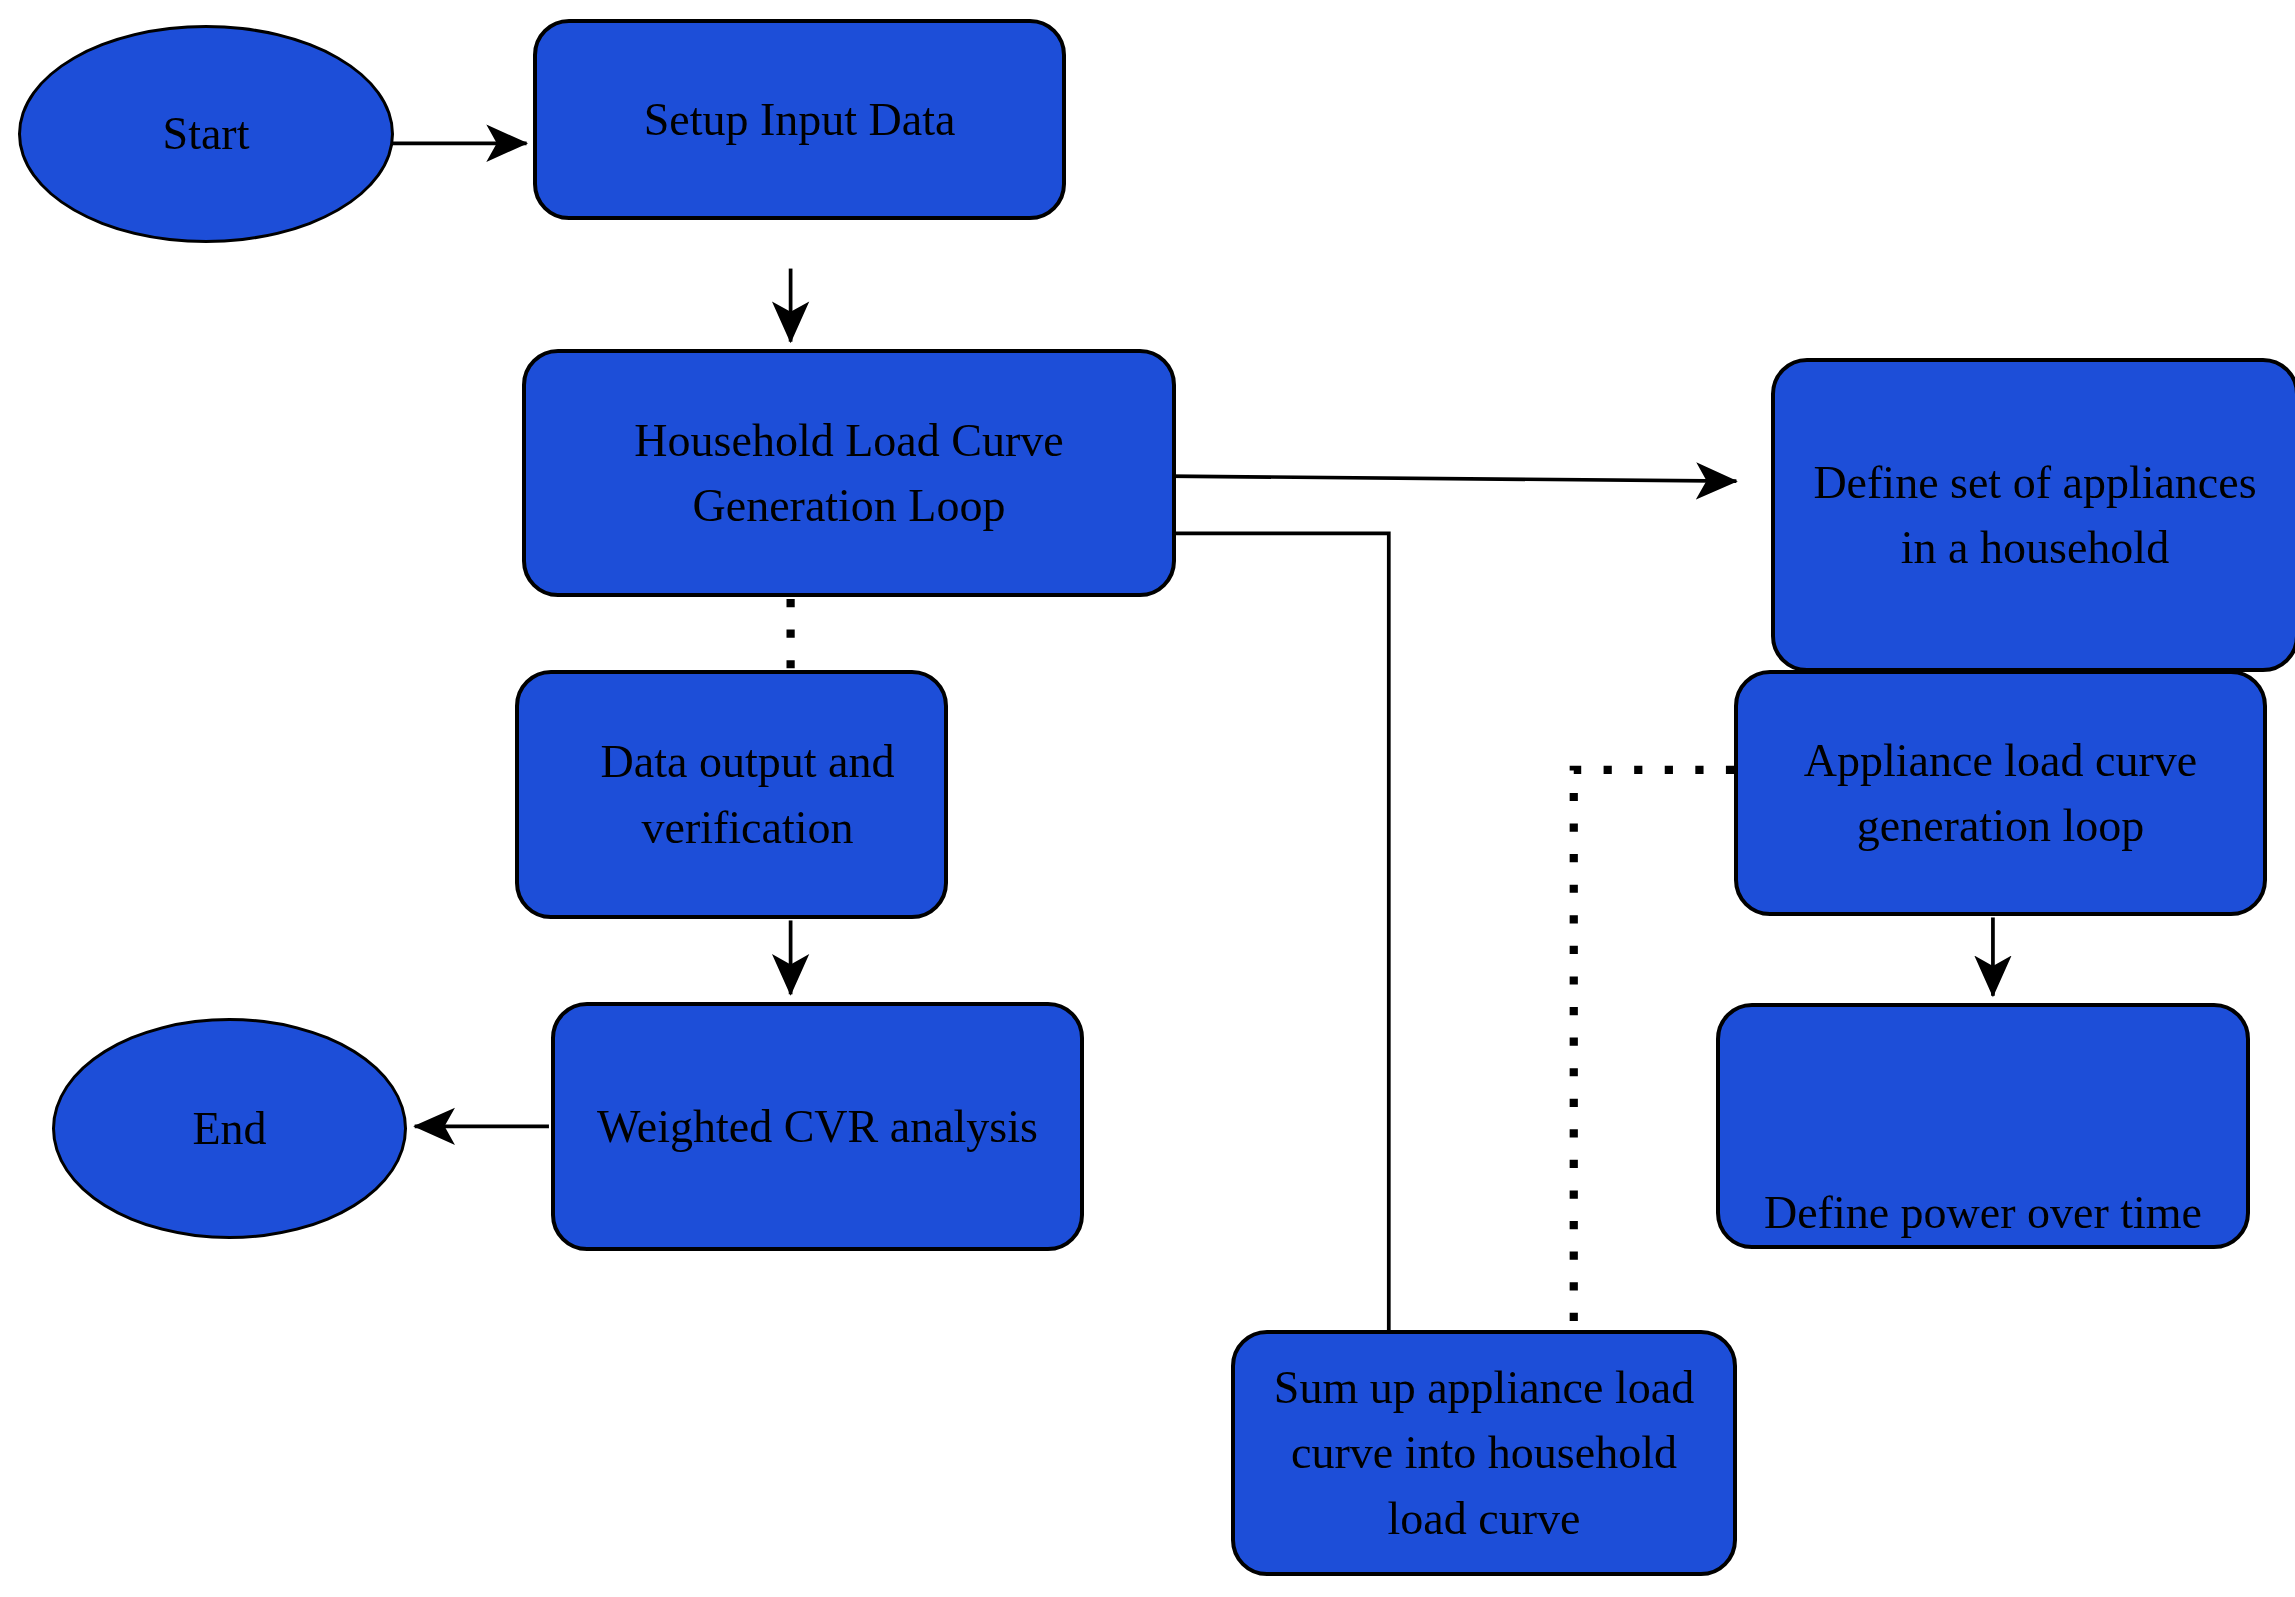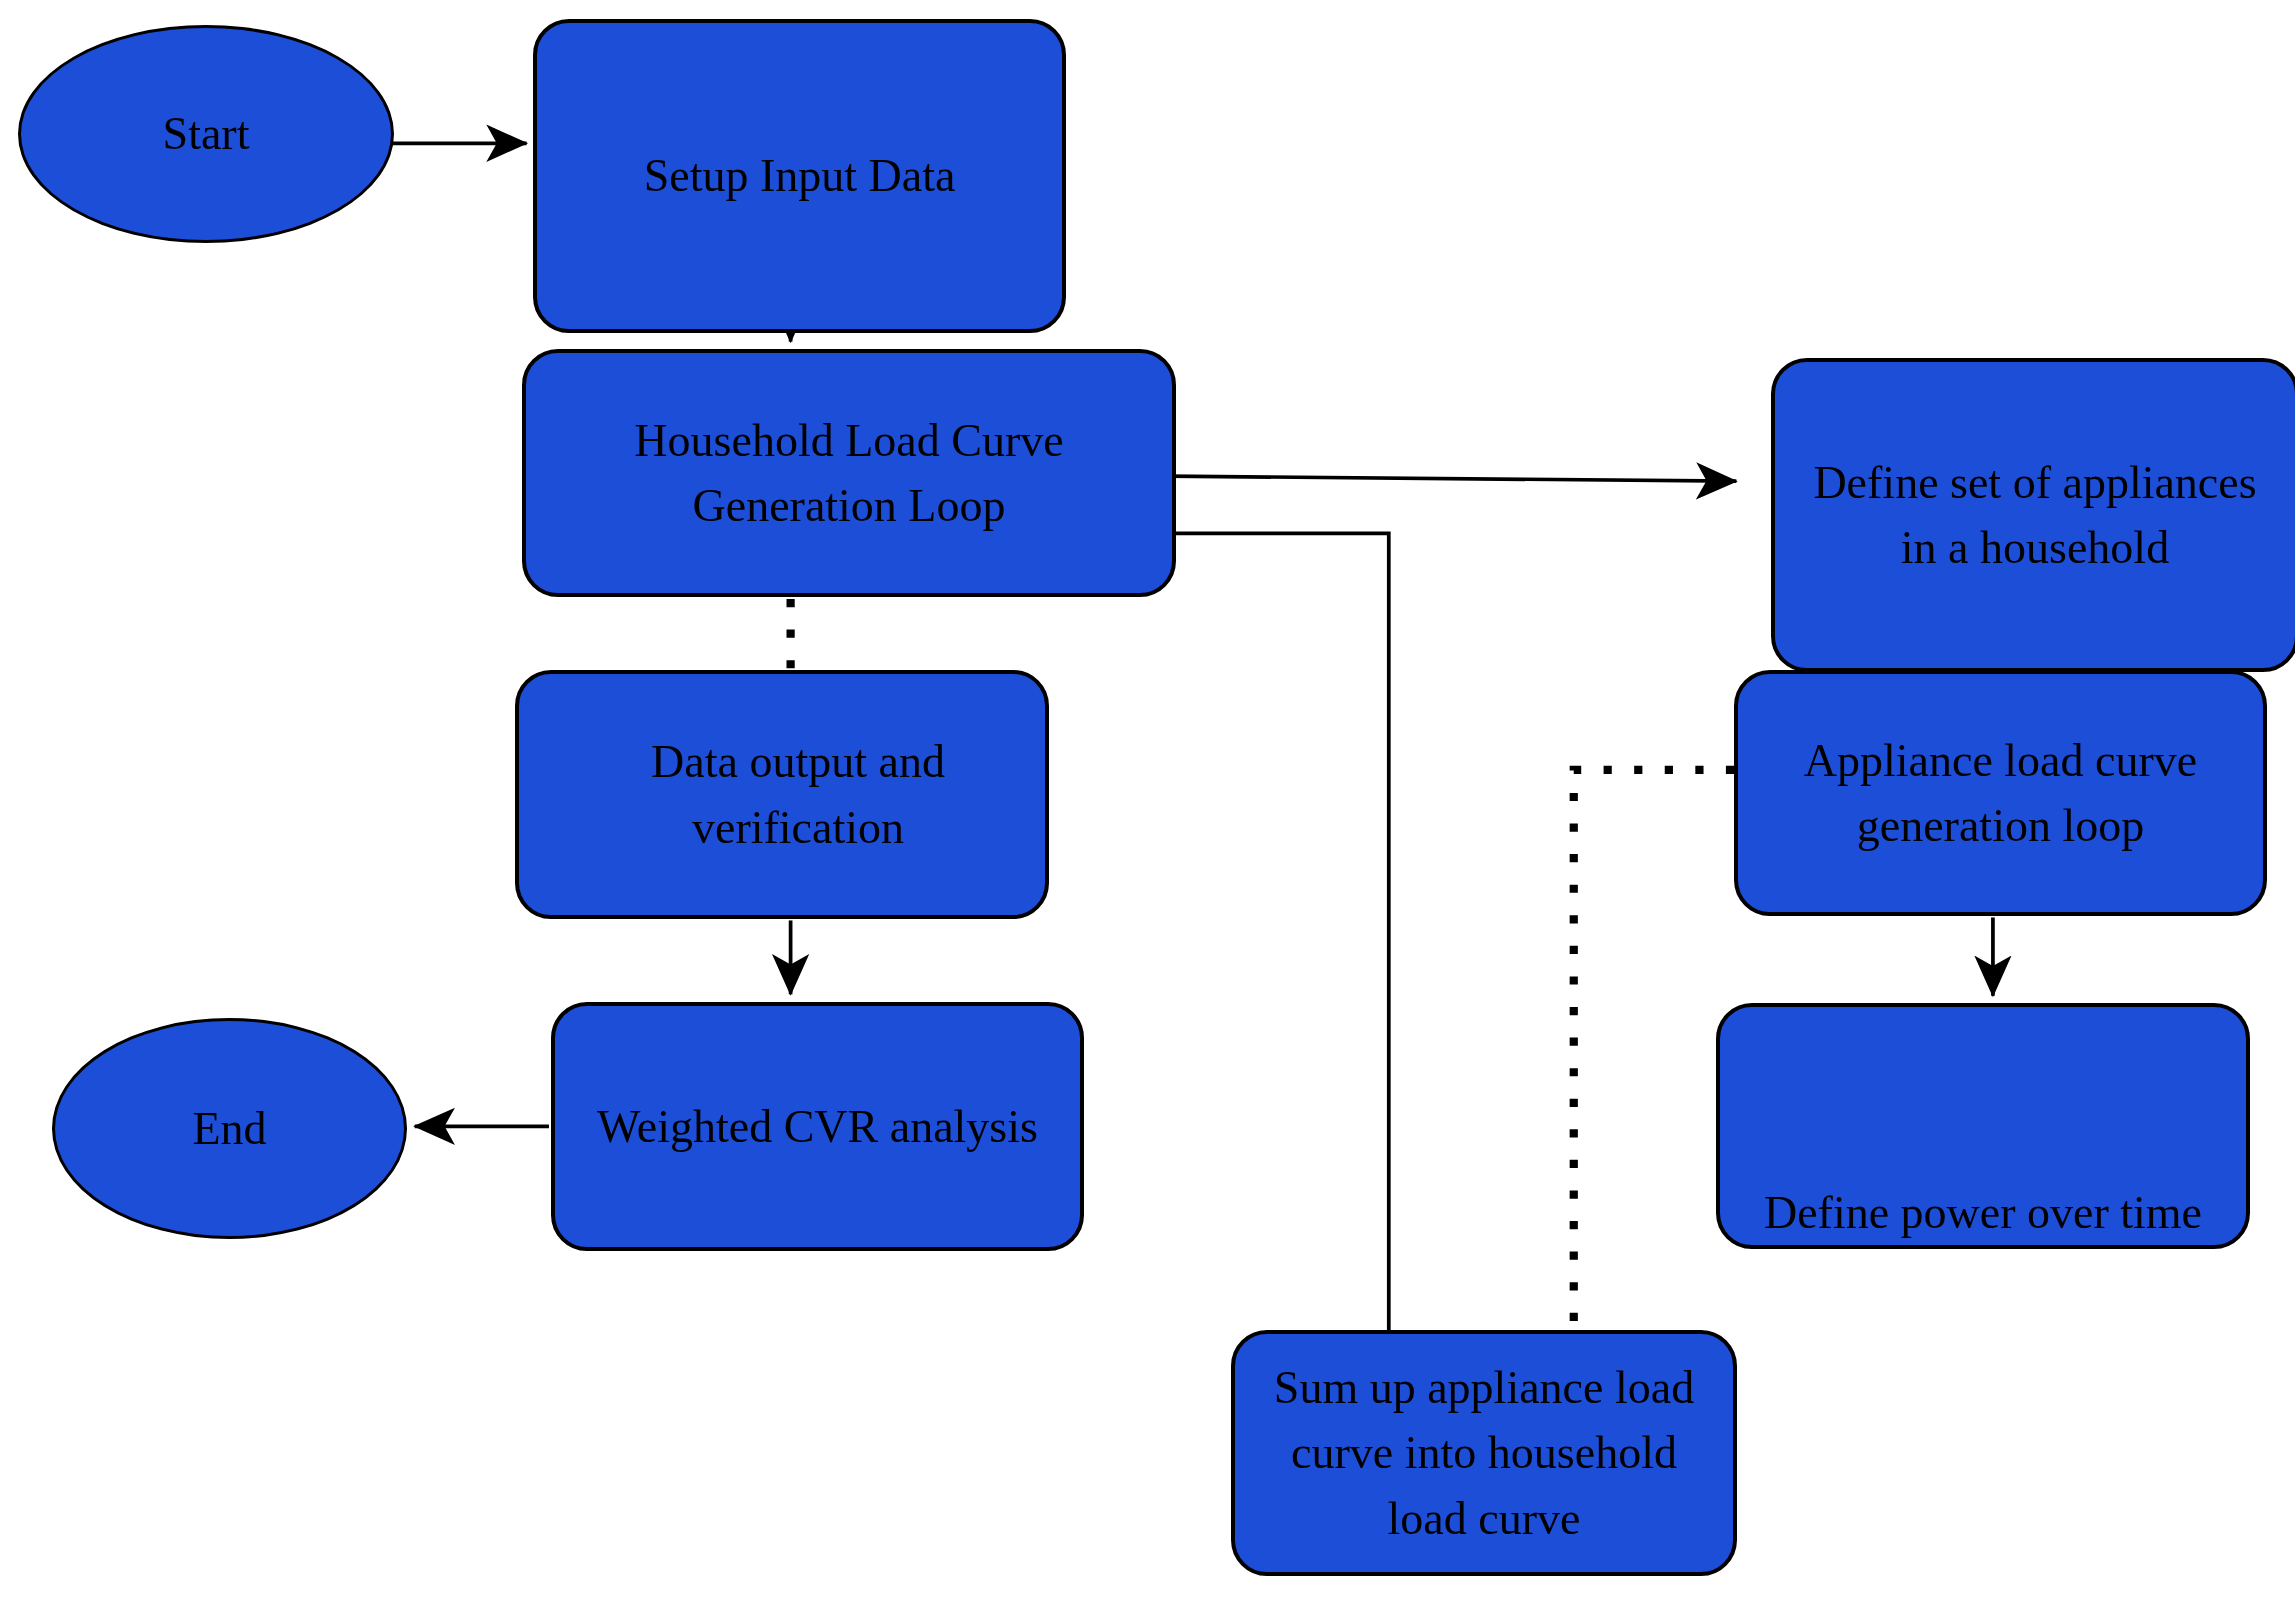--- a/index.html
+++ b/index.html
@@ -44,23 +44,23 @@
   .rect {
     border: 4.5px solid #000000;
     border-radius: 36px;
   }
   .ellipse {
     border: 3.7px solid #000000;
     border-radius: 50%;
   }
   
   #node-start        { left: 18px;   top: 24.6px;   width: 376px; height: 218px; }
-  #node-setup        { left: 533px;  top: 18.7px;   width: 533px; height: 314px; }
+  #node-setup        { left: 533px;  top: 18.7px;   width: 533px; height: 201px; }
   #node-household    { left: 522px;  top: 349px;  width: 654px; height: 248px; }
-  #node-data-output  { left: 515px;  top: 670px;  width: 534px; height: 249px; padding-left: 32px; }
+  #node-data-output  { left: 515px;  top: 670px;  width: 433px; height: 249px; padding-left: 32px; }
   #node-weighted     { left: 551px;  top: 1002px; width: 533px; height: 249px; }
   #node-end          { left: 52px;   top: 1018px; width: 355px; height: 221px; }
   #node-define-set   { left: 1743px; top: 358px;  width: 528px; height: 314px; margin-left: 28px; }
   #node-appliance    { left: 1734px; top: 670px;  width: 533px; height: 246px; }
   #node-define-power { left: 1716px; top: 1003px; width: 534px; height: 246px; justify-content: flex-end; }
   #node-sum-up       { left: 1231px; top: 1330px; width: 506px; height: 246px; }
 </style>
 </head>
 <body>
 

